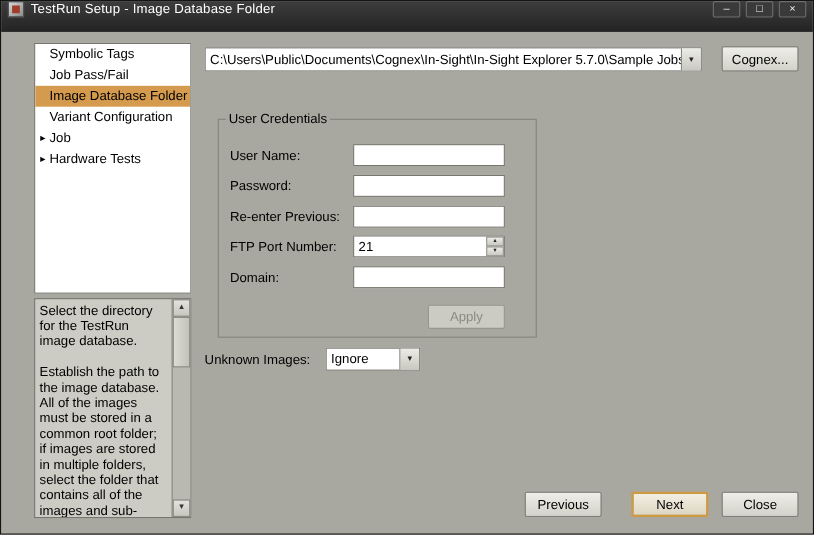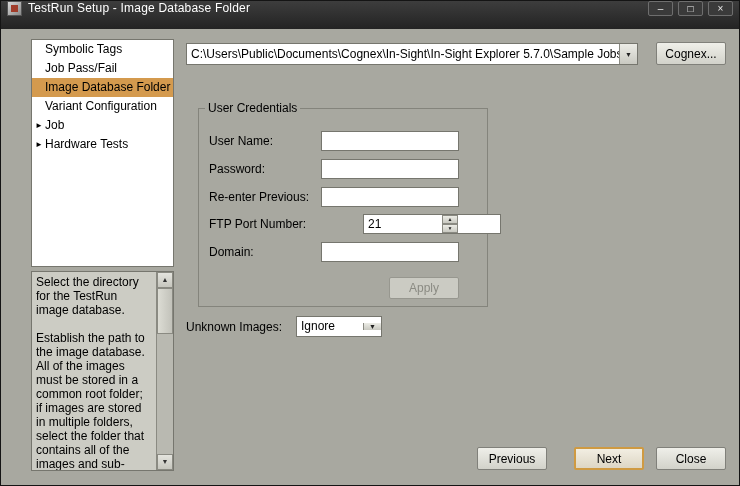--- a/index.html
+++ b/index.html
@@ -124,42 +124,42 @@
   }
   .cred-input {
     position: absolute; left: 122px; width: 138px; height: 20px;
     border: 1px solid #76766e; background: #fff;
     font-family: "Liberation Sans", sans-serif; font-size: 12px; padding: 1px 4px;
   }
   .spin-wrap { position: absolute; left: 122px; width: 138px; height: 20px; }
   .spin-input {
     position: absolute; left: 0; top: 0; width: 138px; height: 20px;
     border: 1px solid #76766e; background: #fff;
-    font-family: "Liberation Sans", sans-serif; font-size: 12px; padding: 1px 20px 1px 4px; margin-left: 42px;
+    font-family: "Liberation Sans", sans-serif; font-size: 12px; padding: 1px 20px 1px 4px;
   }
   .spin-btns {
     position: absolute; right: 1px; top: 1px; width: 16px; height: 18px;
     display: flex; flex-direction: column;
   }
   .spin-btn {
     flex: 1; background: linear-gradient(#ecece6,#c9c9c1);
     border: 1px solid #8a8a82; font-size: 5px; line-height: 7px;
     color: #222; padding: 0; cursor: default;
   }
   .apply-btn {
     position: absolute; left: 190px; top: 162px; width: 70px; height: 22px;
     background: #cbcbc3; color: #8b8b83; border: 1px solid #97978f;
   }
 
   .unknown-label {
     position: absolute; left: 0; top: 288px; height: 21px; line-height: 21px;
   }
   .dropdown {
     position: absolute; left: 110px; top: 287px; width: 86px; height: 21px;
-    background: #fff; border: 1px solid #76766e; display: flex; align-items: center;
+    background: #fff; border: 1px solid #76766e; display: flex;
   }
   .dropdown-value { flex: 1; padding: 2px 4px; line-height: 15px; }
 
   .footer-btn { position: absolute; top: 418px; width: 70px; height: 23px; }
   .prev-btn { left: 291px; }
   .next-btn { left: 388px; border: 2px solid #cf9a42; background: linear-gradient(#f2eee2,#ddd6c4); }
   .close-btn { left: 470px; }
 </style>
 </head>
 <body>

